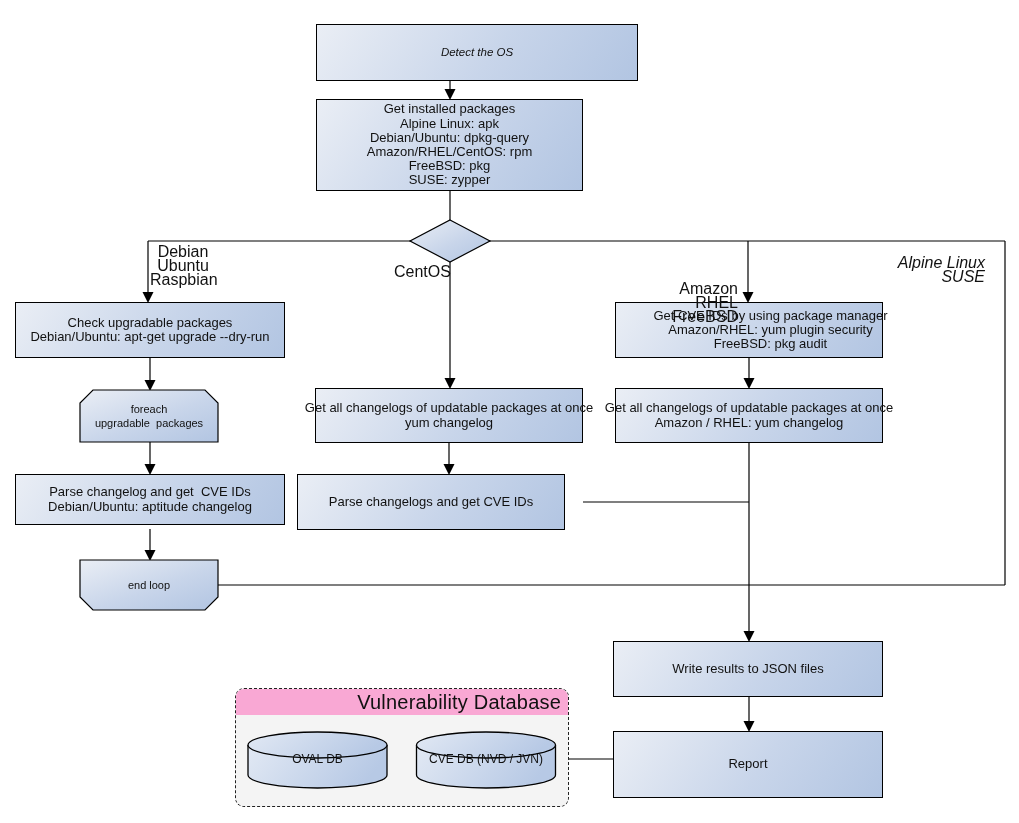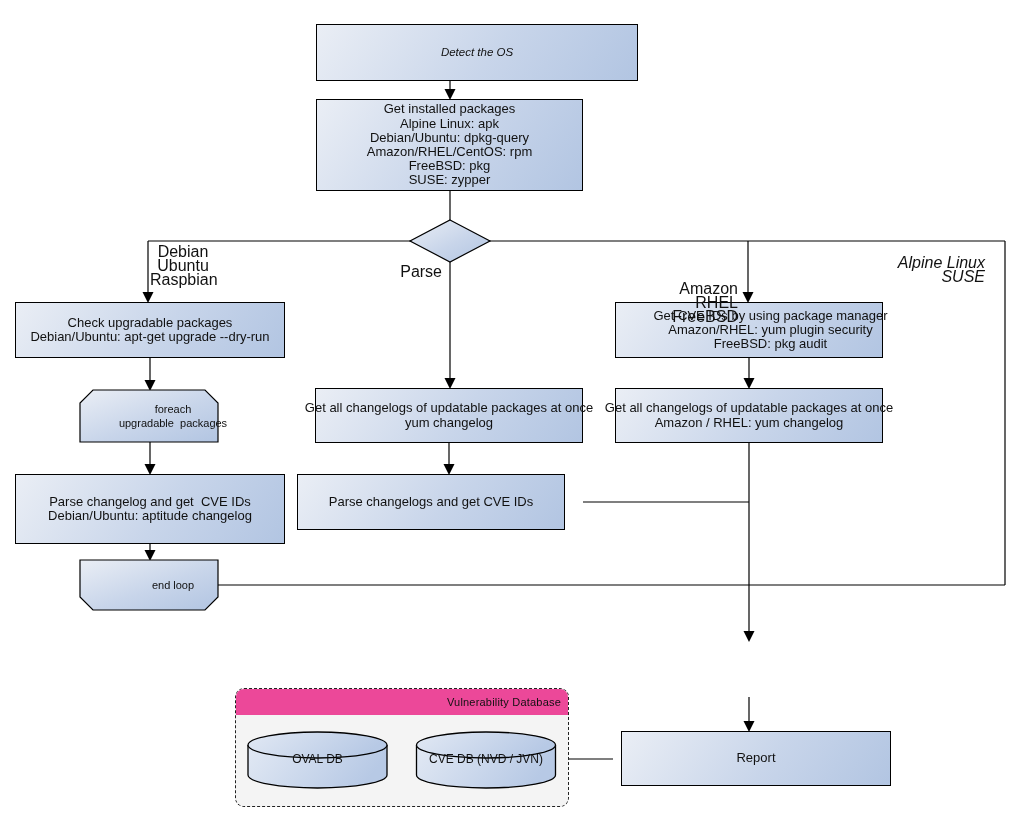--- a/index.html
+++ b/index.html
@@ -42,21 +42,20 @@
     display: flex;
     align-items: center;
     justify-content: center;
     text-align: center;
     font-size: 11px;
     line-height: 14.2px;
     white-space: pre;
     z-index: 3;
     background: transparent;
     border: none;
-    margin-left: 24px;
   }
   .branch-label {
     position: absolute;
     font-size: 16px;
     line-height: 14px;
     white-space: pre;
     z-index: 3;
   }
   .branch-center { text-align: center; }
   .branch-right  { text-align: right; }
@@ -66,27 +65,27 @@
     width: 334px; height: 119px;
     box-sizing: border-box;
     background: #f4f4f4;
     border: 1.5px dashed #222222;
     border-radius: 9px;
     z-index: 0;
   }
   #db-header {
     box-sizing: border-box;
     width: 100%; height: 26px;
-    background: #ec4899;
+    background: #f9a8d4;
     border-radius: 8px 8px 0 0;
     display: flex;
     align-items: center;
     justify-content: flex-end;
     padding-right: 7px;
-    font-size: 11px;
+    font-size: 20px;
     letter-spacing: 0.2px;
   }
   .cyl-label {
     position: absolute;
     font-size: 12px;
     text-align: center;
     z-index: 3;
     white-space: pre;
   }
 </style>
@@ -172,45 +171,46 @@
 Amazon/RHEL/CentOS: rpm
 FreeBSD: pkg
 SUSE: zypper</div>
 
   <div class="node" style="left:15px;  top:302px; width:270px; height:56px;">Check upgradable packages
 Debian/Ubuntu: apt-get upgrade --dry-run</div>
 
   <div class="shape-label" style="left:80px; top:390px; width:138px; height:52px;">foreach
 upgradable  packages</div>
 
-  <div class="node" style="left:15px;  top:474px; width:270px; height:70px;">Parse changelog and get  CVE IDs
+  <div class="node" style="left:15px;  top:474px; width:270px; height:51px;">Parse changelog and get  CVE IDs
 Debian/Ubuntu: aptitude changelog</div>
 
   <div class="shape-label" style="left:80px; top:560px; width:138px; height:50px;">end loop</div>
 
   <div class="node" style="left:315px; top:388px; width:268px; height:55px;">Get all changelogs of updatable packages at once
 yum changelog</div>
 
   <div class="node" style="left:297px; top:474px; width:268px; height:56px;">Parse changelogs and get CVE IDs</div>
 
   <div class="node" style="left:615px; top:302px; width:268px; height:56px;padding-left:43px;">Get CVE IDs by using package manager
 Amazon/RHEL: yum plugin security
 FreeBSD: pkg audit</div>
 
   <div class="node" style="left:615px; top:388px; width:268px; height:55px;">Get all changelogs of updatable packages at once
 Amazon / RHEL: yum changelog</div>
 
-
-  <div class="node" style="left:613px; top:731px; width:270px; height:55px;margin-left:8px;">Report</div>
+  <div class="node" style="left:613px; top:641px; width:270px; height:56px;">Write results to JSON files</div>
+
+  <div class="node" style="left:613px; top:731px; width:270px; height:67px;">Report</div>
 
   <div class="branch-label branch-center" style="left:150px; top:245px; width:66px;">Debian
 Ubuntu
 Raspbian</div>
 
-  <div class="branch-label branch-right" style="left:394px; top:265px; width:48px;">Parse</div>
+  <div class="branch-label branch-right" style="left:394px; top:265px; width:48px;">CentOS</div>
 
   <div class="branch-label branch-right" style="left:658px; top:246px; width:80px;margin-top:36px;">Amazon
 RHEL
 FreeBSD</div>
 
   <div class="branch-label branch-right" style="left:885px; top:256px; width:100px;font-style:italic;">Alpine Linux
 SUSE</div>
 
 </div>
 

